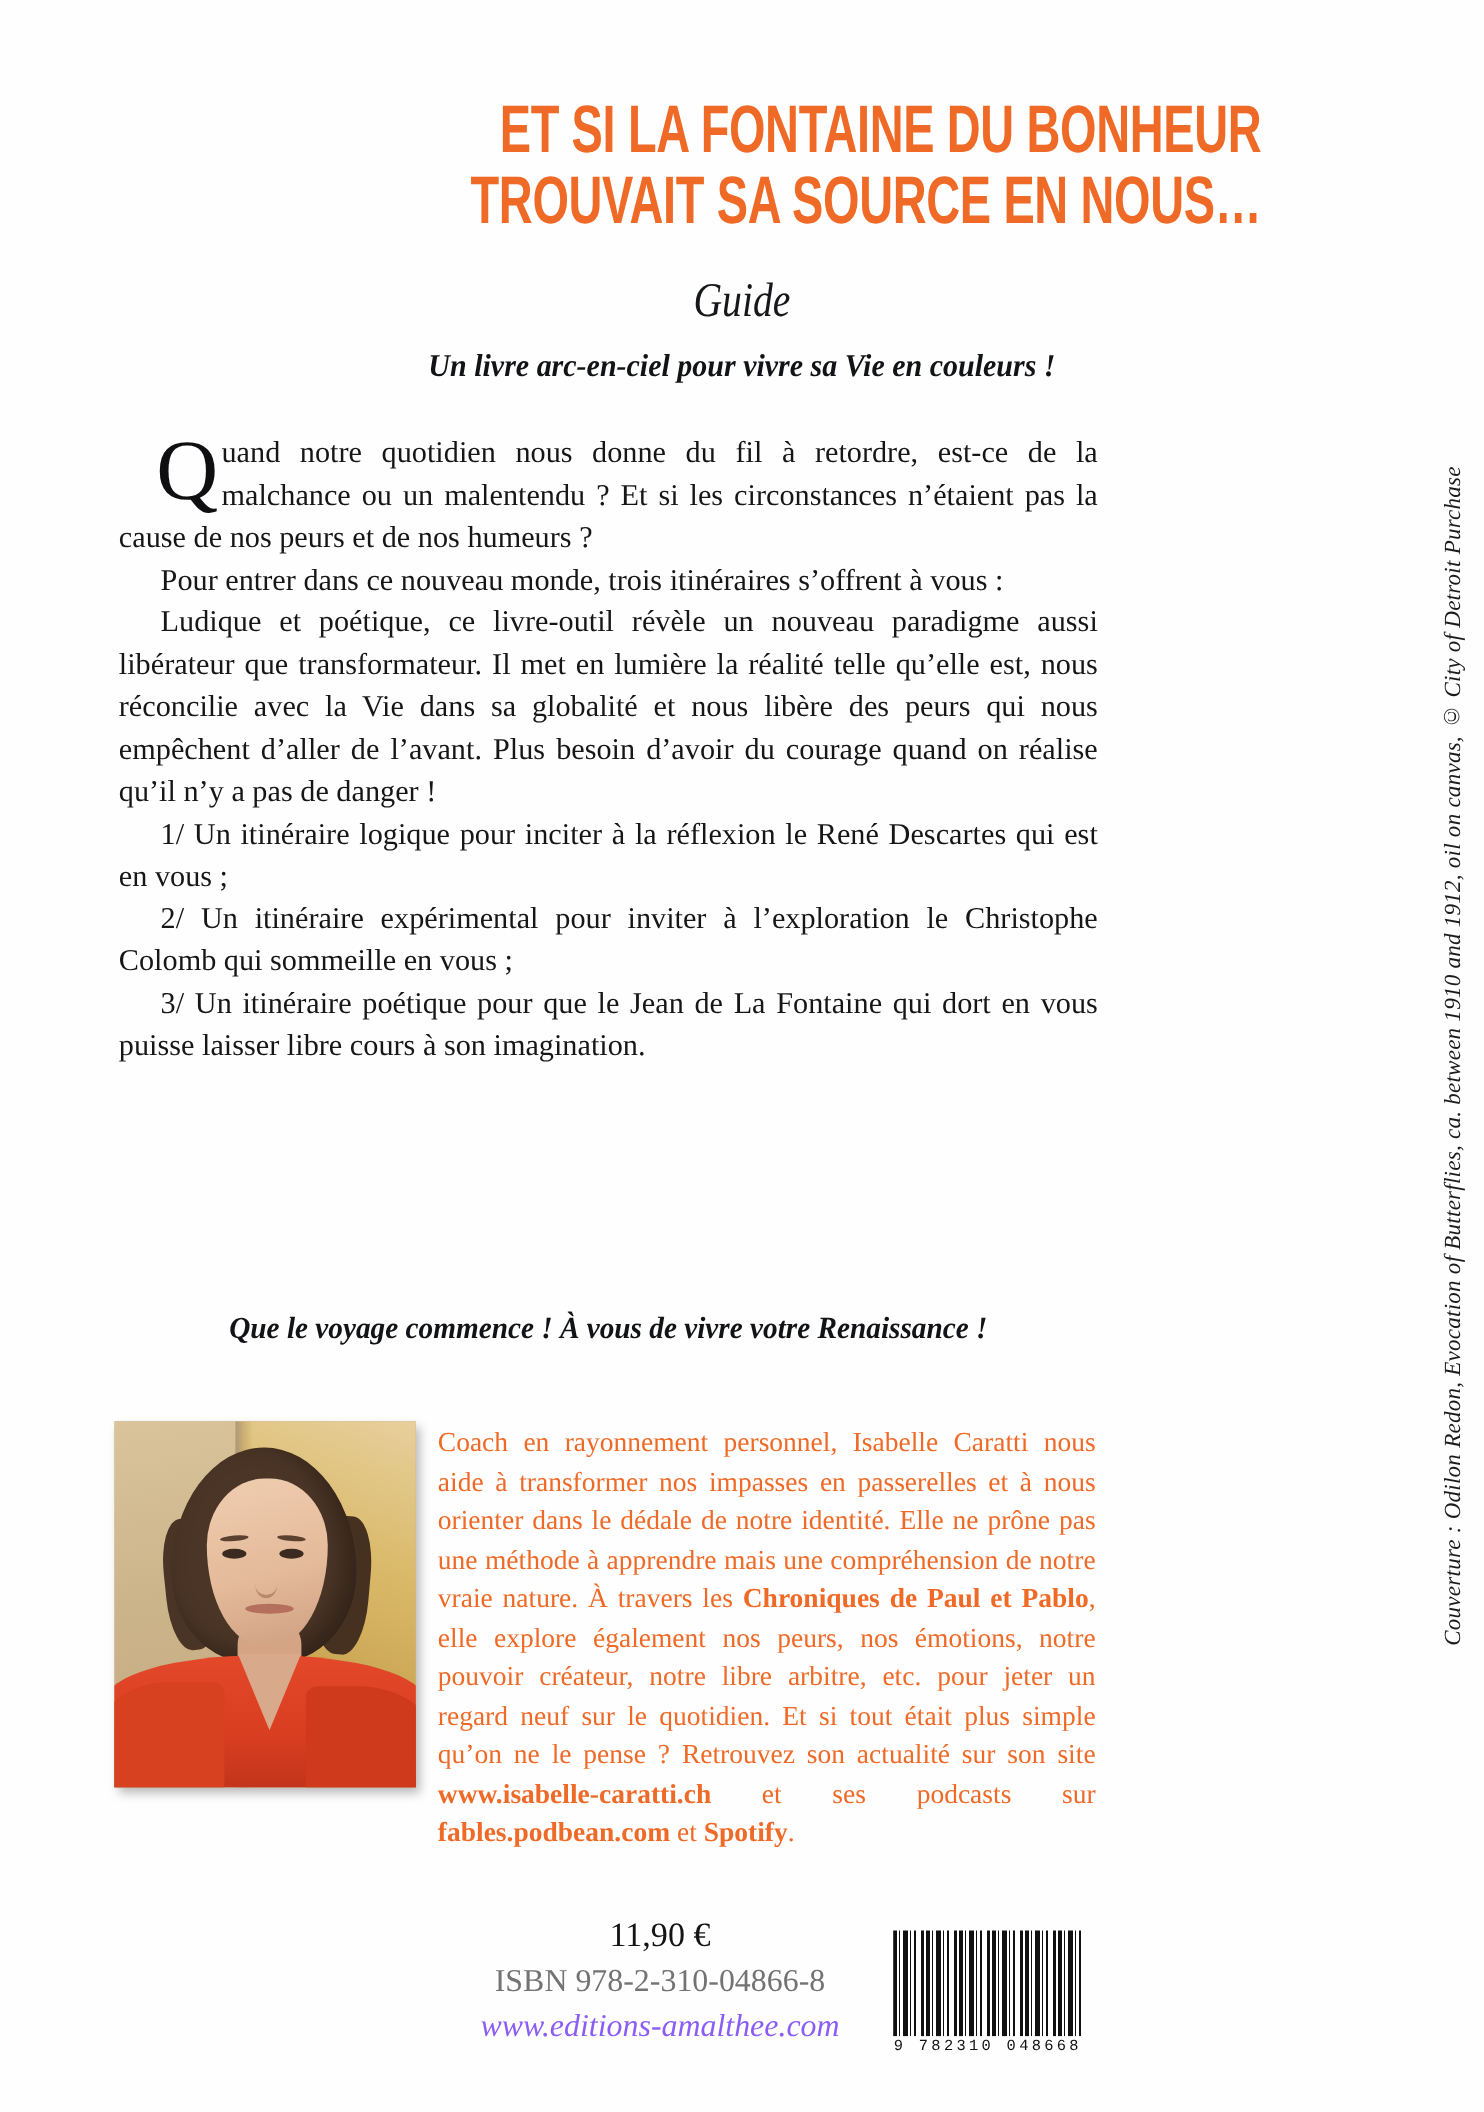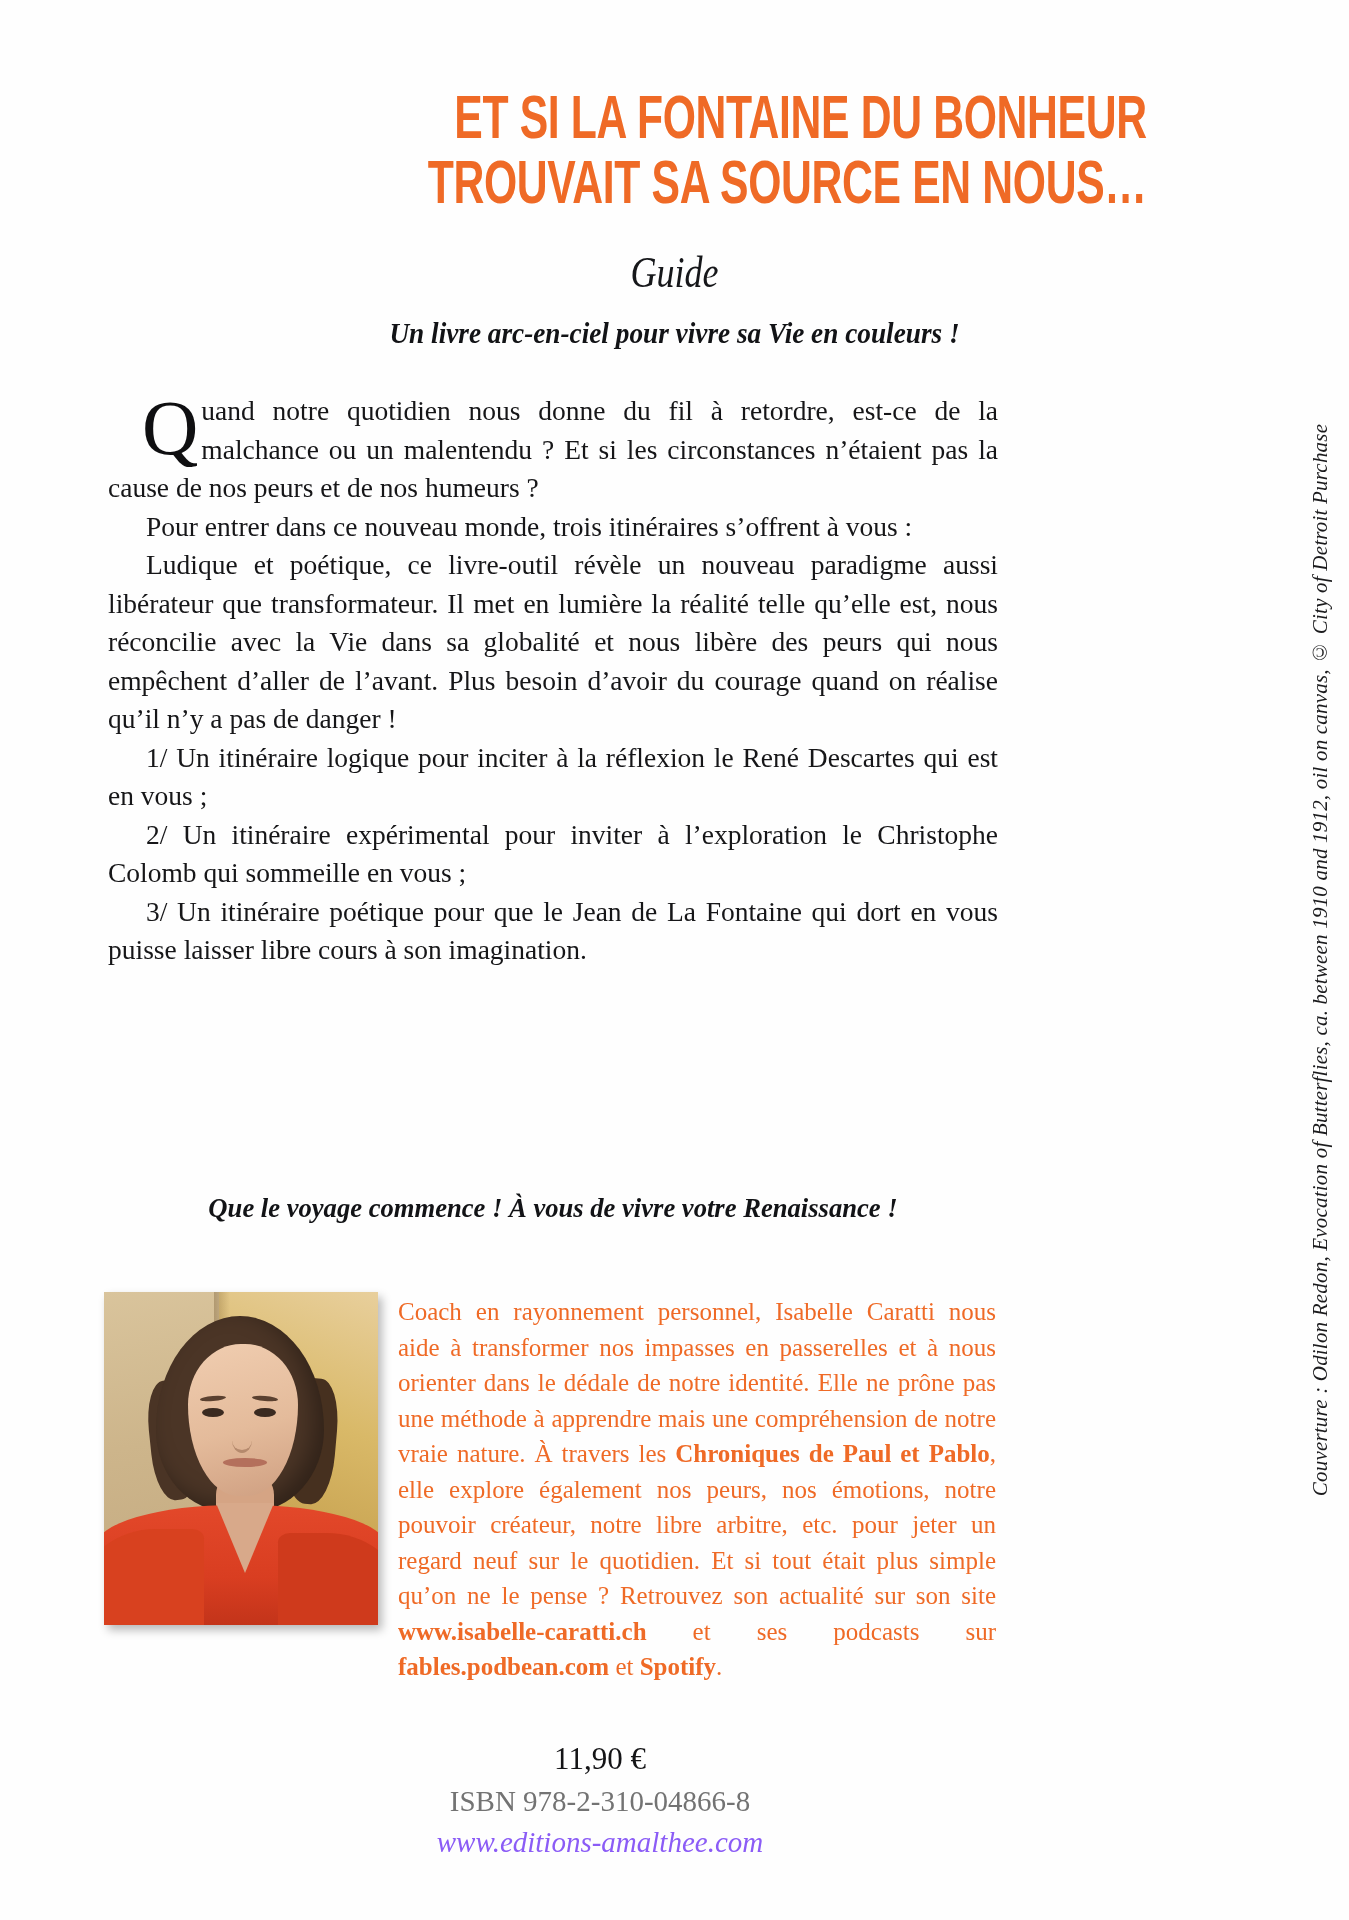--- a/index.html
+++ b/index.html
@@ -374,16 +374,20 @@
   </div>
 
   <div class="bio">
     <span>Coach en rayonnement personnel, Isabelle Caratti nous aide à transformer nos impasses en passerelles et à nous orienter dans le dédale de notre identité. Elle ne prône pas une méthode à apprendre mais une compréhension de notre vraie nature. À travers les </span><b>Chroniques de Paul et Pablo</b><span>, elle explore également nos peurs, nos émotions, notre pouvoir créateur, notre libre arbitre, etc. pour jeter un regard neuf sur le quotidien. Et si tout était plus simple qu’on ne le pense ? Retrouvez son actualité sur son site </span><b>www.isabelle-caratti.ch</b><span> et ses podcasts sur </span><b>fables.podbean.com</b><span> et </span><b>Spotify</b><span>.</span>
   </div>
 
   <div class="price">11,90 €</div>
   <div class="isbn">ISBN 978-2-310-04866-8</div>
   <div class="website">www.editions-amalthee.com</div>
 
+  <div class="barcode-wrap">
+    <div class="barcode"></div>
+    <div class="barcode-digits">9 782310 048668</div>
+  </div>
 
   <div class="credit">Couverture : Odilon Redon, Evocation of Butterflies, ca. between 1910 and 1912, oil on canvas, © City of Detroit Purchase</div>
 
 </div>
 
 </body></html>

